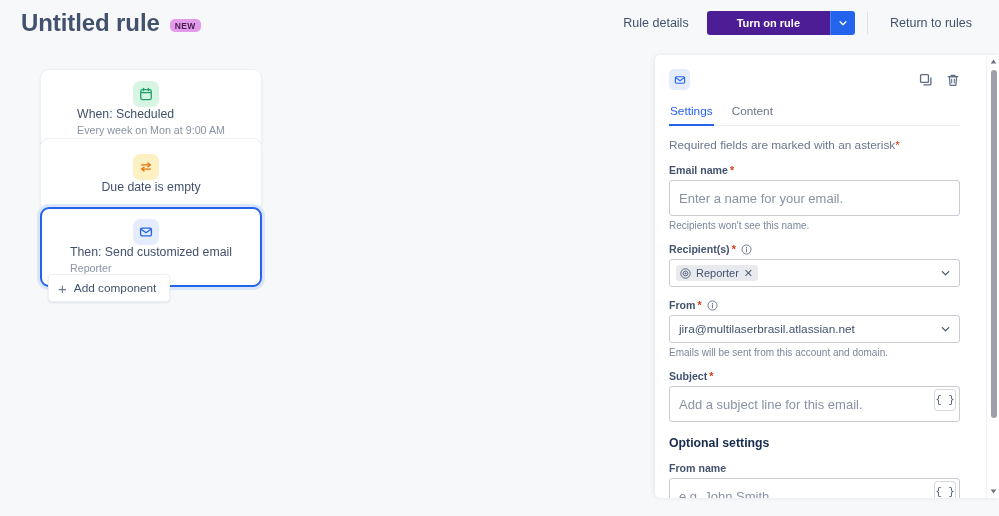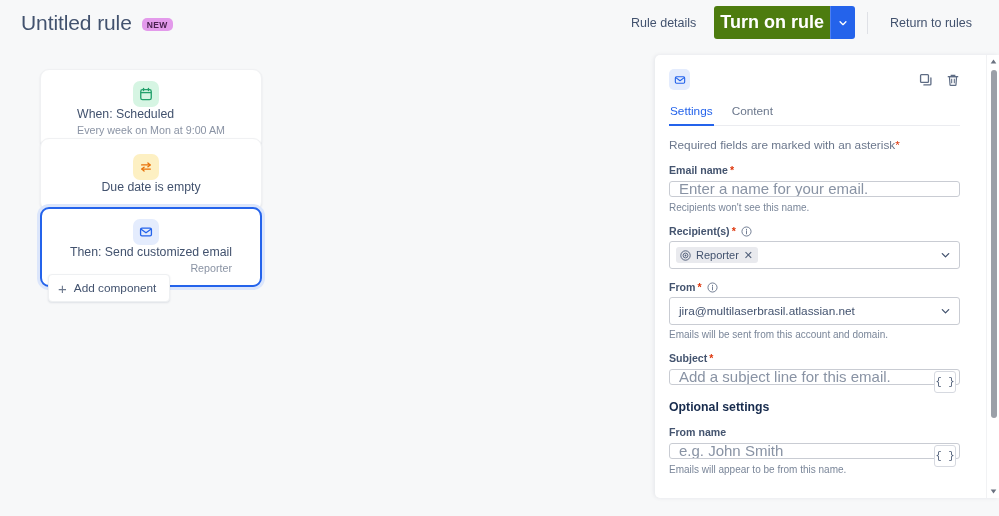--- a/index.html
+++ b/index.html
@@ -13,42 +13,42 @@
 
   
   .header {
     position: absolute; top: 0; left: 0;
     width: 999px; height: 45px;
     background: #f7f8f9;
     display: flex; align-items: center;
   }
   .title-wrap { display: flex; align-items: baseline; gap: 10px; margin-left: 21px; }
   .rule-title {
-    font-size: 21px; font-weight: 400; color: #42526e;
+    font-size: 24px; font-weight: 700; color: #42526e;
     letter-spacing: -0.1px;
   }
   .new-badge {
     background: #e39aeb; color: #4a2050;
     font-size: 8.5px; font-weight: 700; letter-spacing: 0.4px;
     padding: 2px 5px 1px 5px; border-radius: 5px;
     position: relative; top: -2px;
   }
   .header-right {
     margin-left: auto; margin-right: 17px;
     display: flex; align-items: center; gap: 0;
   }
   .btn-subtle {
     font-size: 12.5px; color: #42526e; background: transparent;
     border: none; padding: 6px 10px; border-radius: 3px; cursor: pointer;
     font-family: inherit;
   }
   .btn-primary-group { display: flex; margin: 0 12px 0 8px; }
   .btn-primary {
-    background: #4d7c0f; color: #fff; font-size: 18px; font-weight: 600;
-    border: none; padding: 6px 6px; border-radius: 3px 0 0 3px; cursor: pointer;
+    background: #4c1d95; color: #fff; font-size: 11px; font-weight: 600;
+    border: none; padding: 6px 30px; border-radius: 3px 0 0 3px; cursor: pointer;
     font-family: inherit;
   }
   .btn-primary-caret {
     background: #2463eb; border: none; border-left: 1px solid #4f7ff0;
     border-radius: 0 3px 3px 0; width: 25px; cursor: pointer;
     display: flex; align-items: center; justify-content: center;
   }
   .divider-v { width: 1px; height: 22px; background: #dfe1e6; margin-right: 12px; }
 
   
@@ -75,21 +75,21 @@
   .node-icon {
     width: 26px; height: 26px; border-radius: 7px;
     display: flex; align-items: center; justify-content: center;
     flex: 0 0 26px; margin-right: 11px;
   }
   .ic-green { background: #d6f5e3; }
   .ic-yellow { background: #fdf0c3; }
   .ic-blue { background: #e4ecfd; }
   .node-text { min-width: 0; }
   .node-title { font-size: 12.3px; color: #42526e; line-height: 15px; }
-  .node-sub { font-size: 10.7px; color: #8a93a4; line-height: 14px; margin-top: 1px; text-align: right; }
+  .node-sub { font-size: 10.7px; color: #8a93a4; line-height: 14px; margin-top: 1px; }
 
   .connector {
     position: absolute; left: 21px; width: 1px; background: #d8dbe0;
   }
   .add-btn {
     position: absolute; left: 8px;
     background: #fff; border: 1px solid #eef0f2; border-radius: 4px;
     box-shadow: 0 1px 2px rgba(9,30,66,0.10);
     font-size: 11.8px; color: #42526e; font-family: inherit;
     padding: 6px 13px 6px 9px; display: flex; align-items: center; gap: 7px;
@@ -138,22 +138,22 @@
   .field { margin-top: 12px; }
   .flabel {
     font-size: 10.6px; font-weight: 700; color: #44546f;
     display: flex; align-items: center; gap: 2px; margin-bottom: 4px;
   }
   .info-i {
     display: inline-flex; align-items: center; justify-content: center;
     width: 12px; height: 12px; margin-left: 3px;
   }
   .input {
-    width: 100%; height: 16px; border: 1px solid #c9ccd3; border-radius: 3px;
-    background: #fff; font-size: 15px; color: #42526e;
+    width: 100%; height: 36px; border: 1px solid #c9ccd3; border-radius: 3px;
+    background: #fff; font-size: 13px; color: #42526e;
     padding: 0 9px; font-family: inherit; outline: none;
   }
   .input::placeholder { color: #8993a4; }
   .helper { font-size: 10px; color: #7a8699; margin-top: 4px; }
 
   .input-wrap { position: relative; }
   .sv-btn {
     position: absolute; right: 4px; top: 3px;
     width: 22px; height: 22px; border: 1px solid #d6d9e0; border-radius: 3px;
     background: #fff; font-size: 10.5px; color: #505f79; cursor: pointer;

